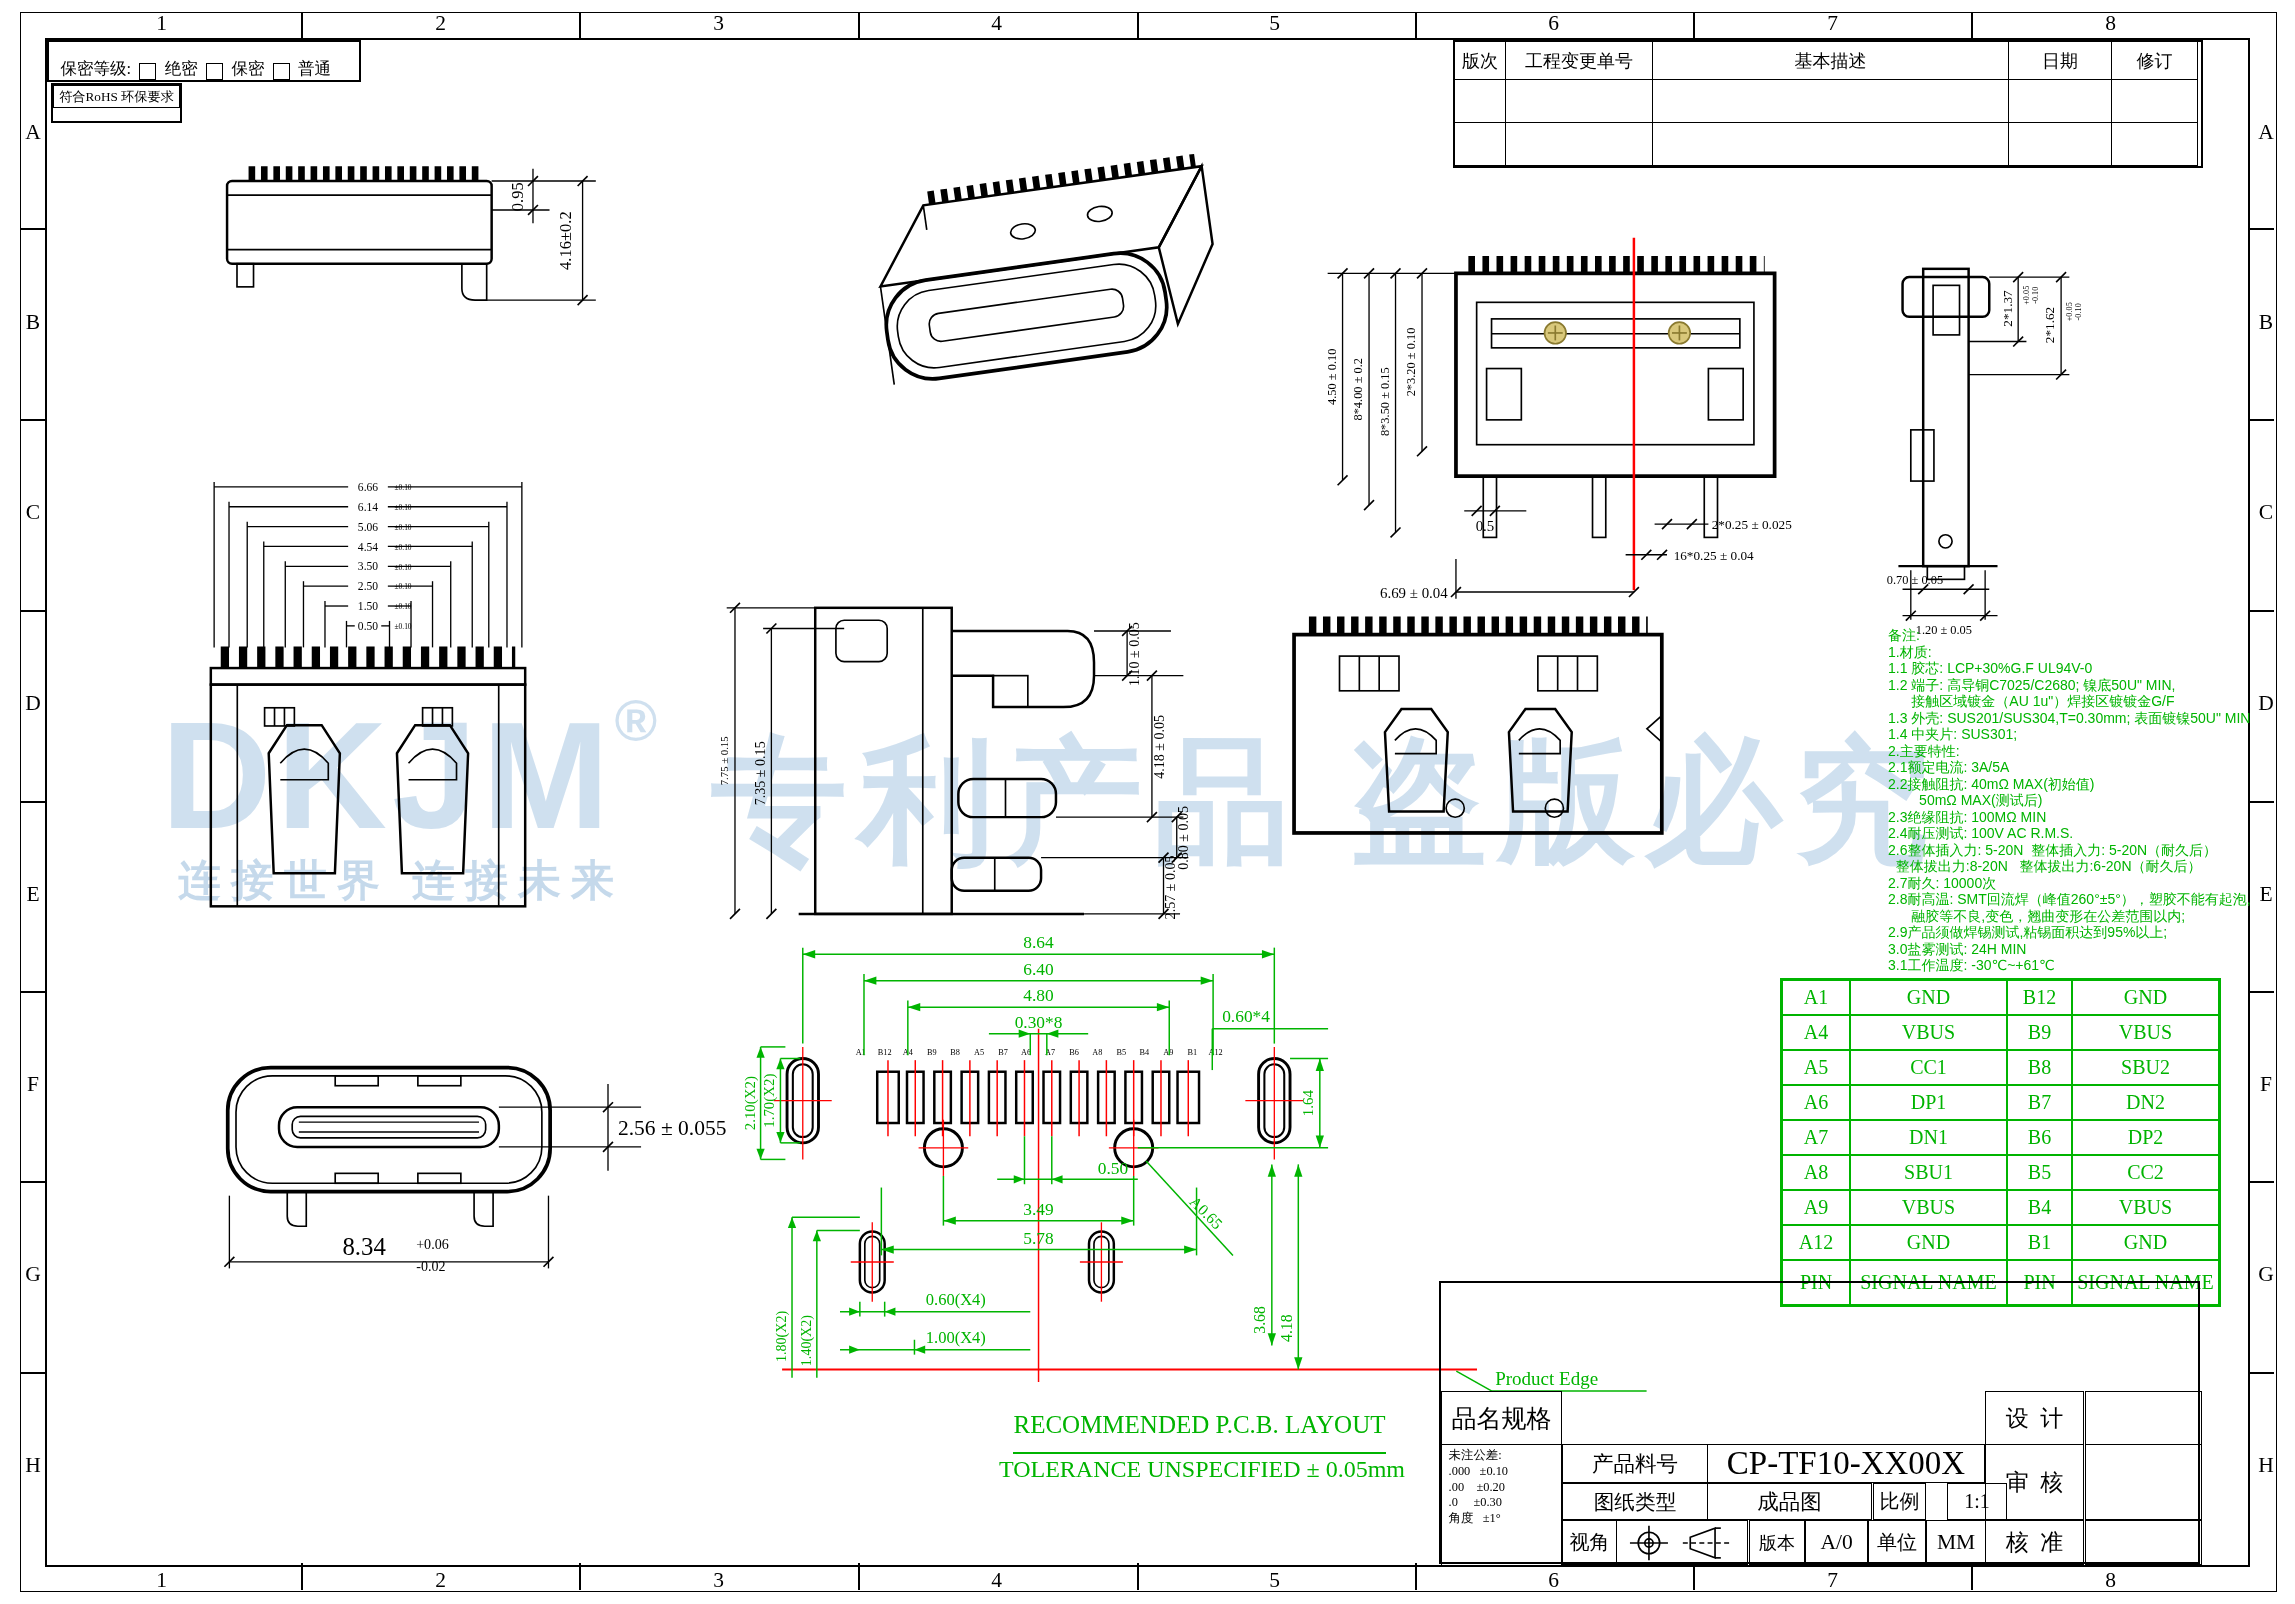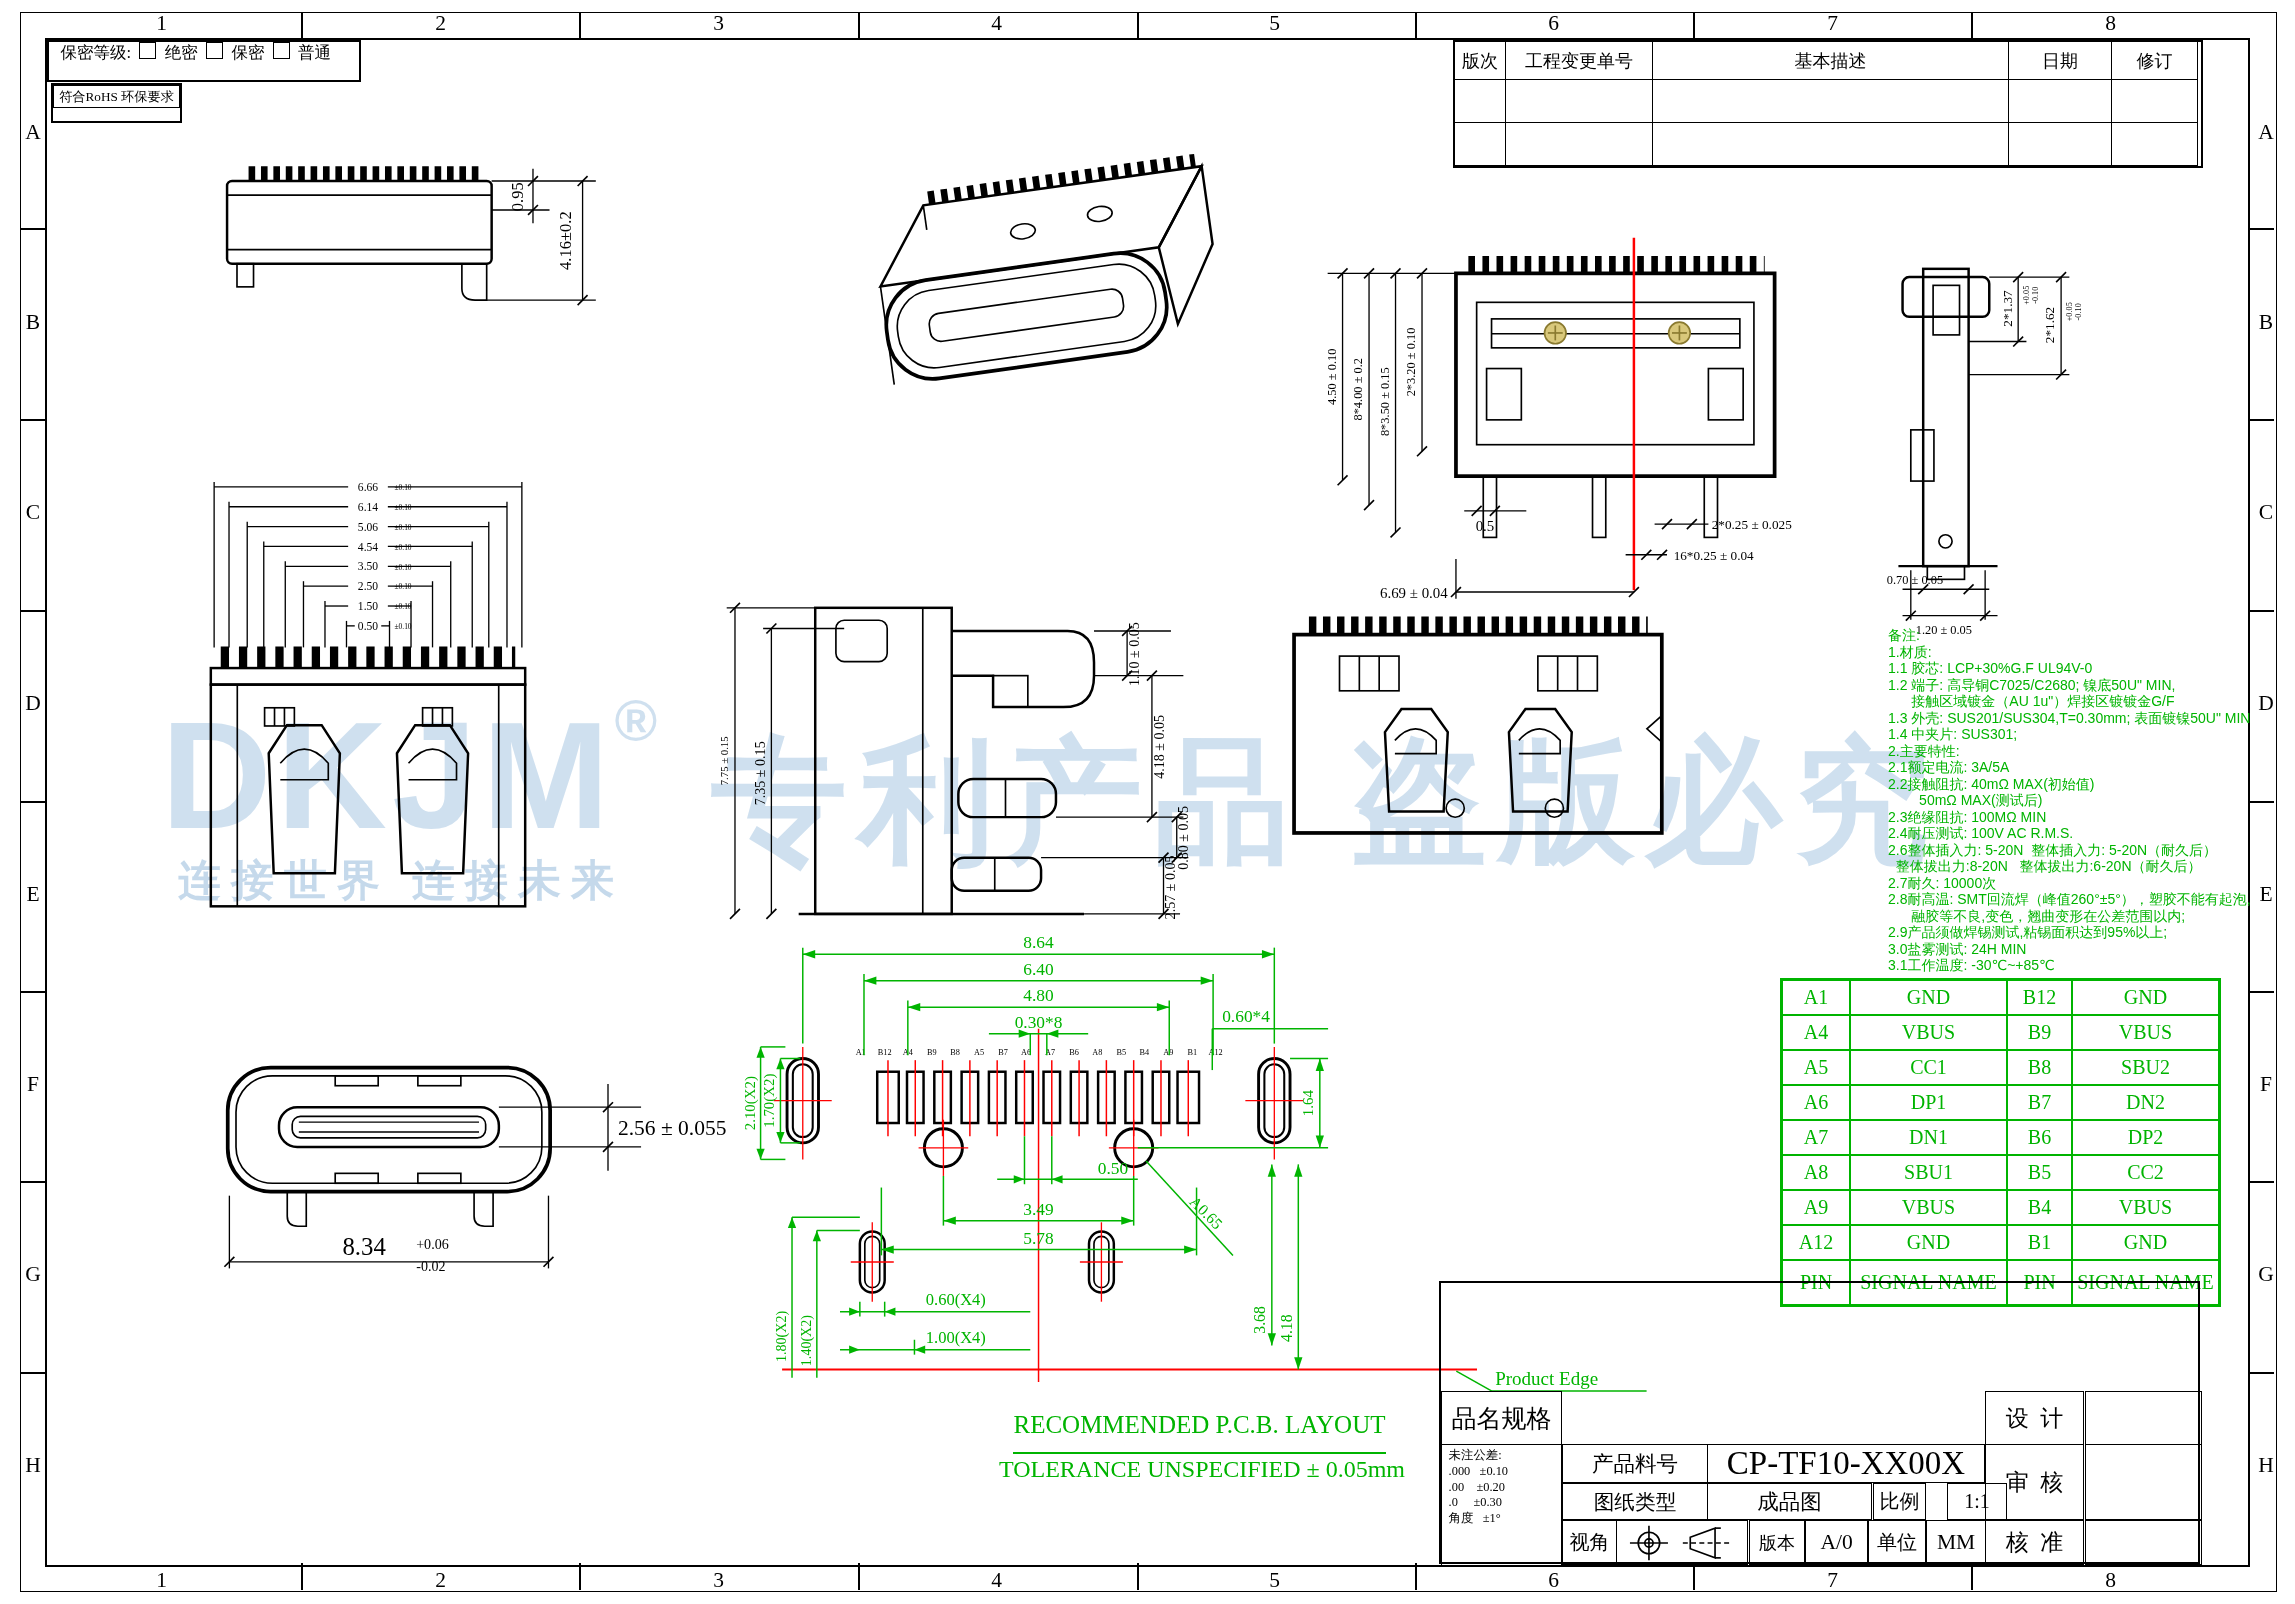--- a/index.html
+++ b/index.html
@@ -109,21 +109,21 @@
   <div class="abs zr" style="left:23px;top:1453px">H</div>
   <div class="abs zr" style="left:2256px;top:120px">A</div>
   <div class="abs zr" style="left:2256px;top:310px">B</div>
   <div class="abs zr" style="left:2256px;top:500px">C</div>
   <div class="abs zr" style="left:2256px;top:691px">D</div>
   <div class="abs zr" style="left:2256px;top:882px">E</div>
   <div class="abs zr" style="left:2256px;top:1072px">F</div>
   <div class="abs zr" style="left:2256px;top:1262px">G</div>
   <div class="abs zr" style="left:2256px;top:1453px">H</div>
 
-  <div class="abs fg" style="left:47px;top:40px;width:298px;height:38px;border:2.5px solid #000;display:flex;align-items:flex-start;gap:8.3px;padding-left:11.6px;font-size:16.5px">
+  <div class="abs fg" style="left:47px;top:40px;width:298px;height:38px;border:2.5px solid #000;display:flex;align-items:flex-end;gap:8.3px;padding-left:11.6px;font-size:16.5px">
     <span>保密等级:</span>
     <span style="width:15px;height:15px;border:1.7px solid #000"></span>
     <span>绝密</span>
     <span style="width:15px;height:15px;border:1.7px solid #000"></span>
     <span>保密</span>
     <span style="width:15px;height:15px;border:1.7px solid #000"></span>
     <span>普通</span>
   </div>
   <div class="abs fg" style="left:51px;top:83px;width:127px;height:36px;border:2.5px solid #000;display:flex;align-items:flex-start;justify-content:center">
     <div style="border:1.7px solid #000;padding:1.7px 5px;font-size:13.2px">符合RoHS 环保要求</div>
@@ -639,21 +639,21 @@
     <div class="note-line">        50mΩ MAX(测试后)</div>
     <div class="note-line">2.3绝缘阻抗: 100MΩ MIN</div>
     <div class="note-line">2.4耐压测试: 100V AC R.M.S.</div>
     <div class="note-line">2.6整体插入力: 5-20N  整体插入力: 5-20N（耐久后）</div>
     <div class="note-line">  整体拔出力:8-20N   整体拔出力:6-20N（耐久后）</div>
     <div class="note-line">2.7耐久: 10000次</div>
     <div class="note-line">2.8耐高温: SMT回流焊（峰值260°±5°），塑胶不能有起泡,</div>
     <div class="note-line">      融胶等不良,变色，翘曲变形在公差范围以内;</div>
     <div class="note-line">2.9产品须做焊锡测试,粘锡面积达到95%以上;</div>
     <div class="note-line">3.0盐雾测试: 24H MIN</div>
-    <div class="note-line">3.1工作温度: -30℃~+85℃</div>
+    <div class="note-line">3.1工作温度: -30℃~+61℃</div>
   </div>
 
   <div class="abs pt fg" style="left:1780px;top:978px">
     <div>A1</div>
       <div>GND</div>
       <div>B12</div>
       <div>GND</div>
     <div>A4</div>
       <div>VBUS</div>
       <div>B9</div>

